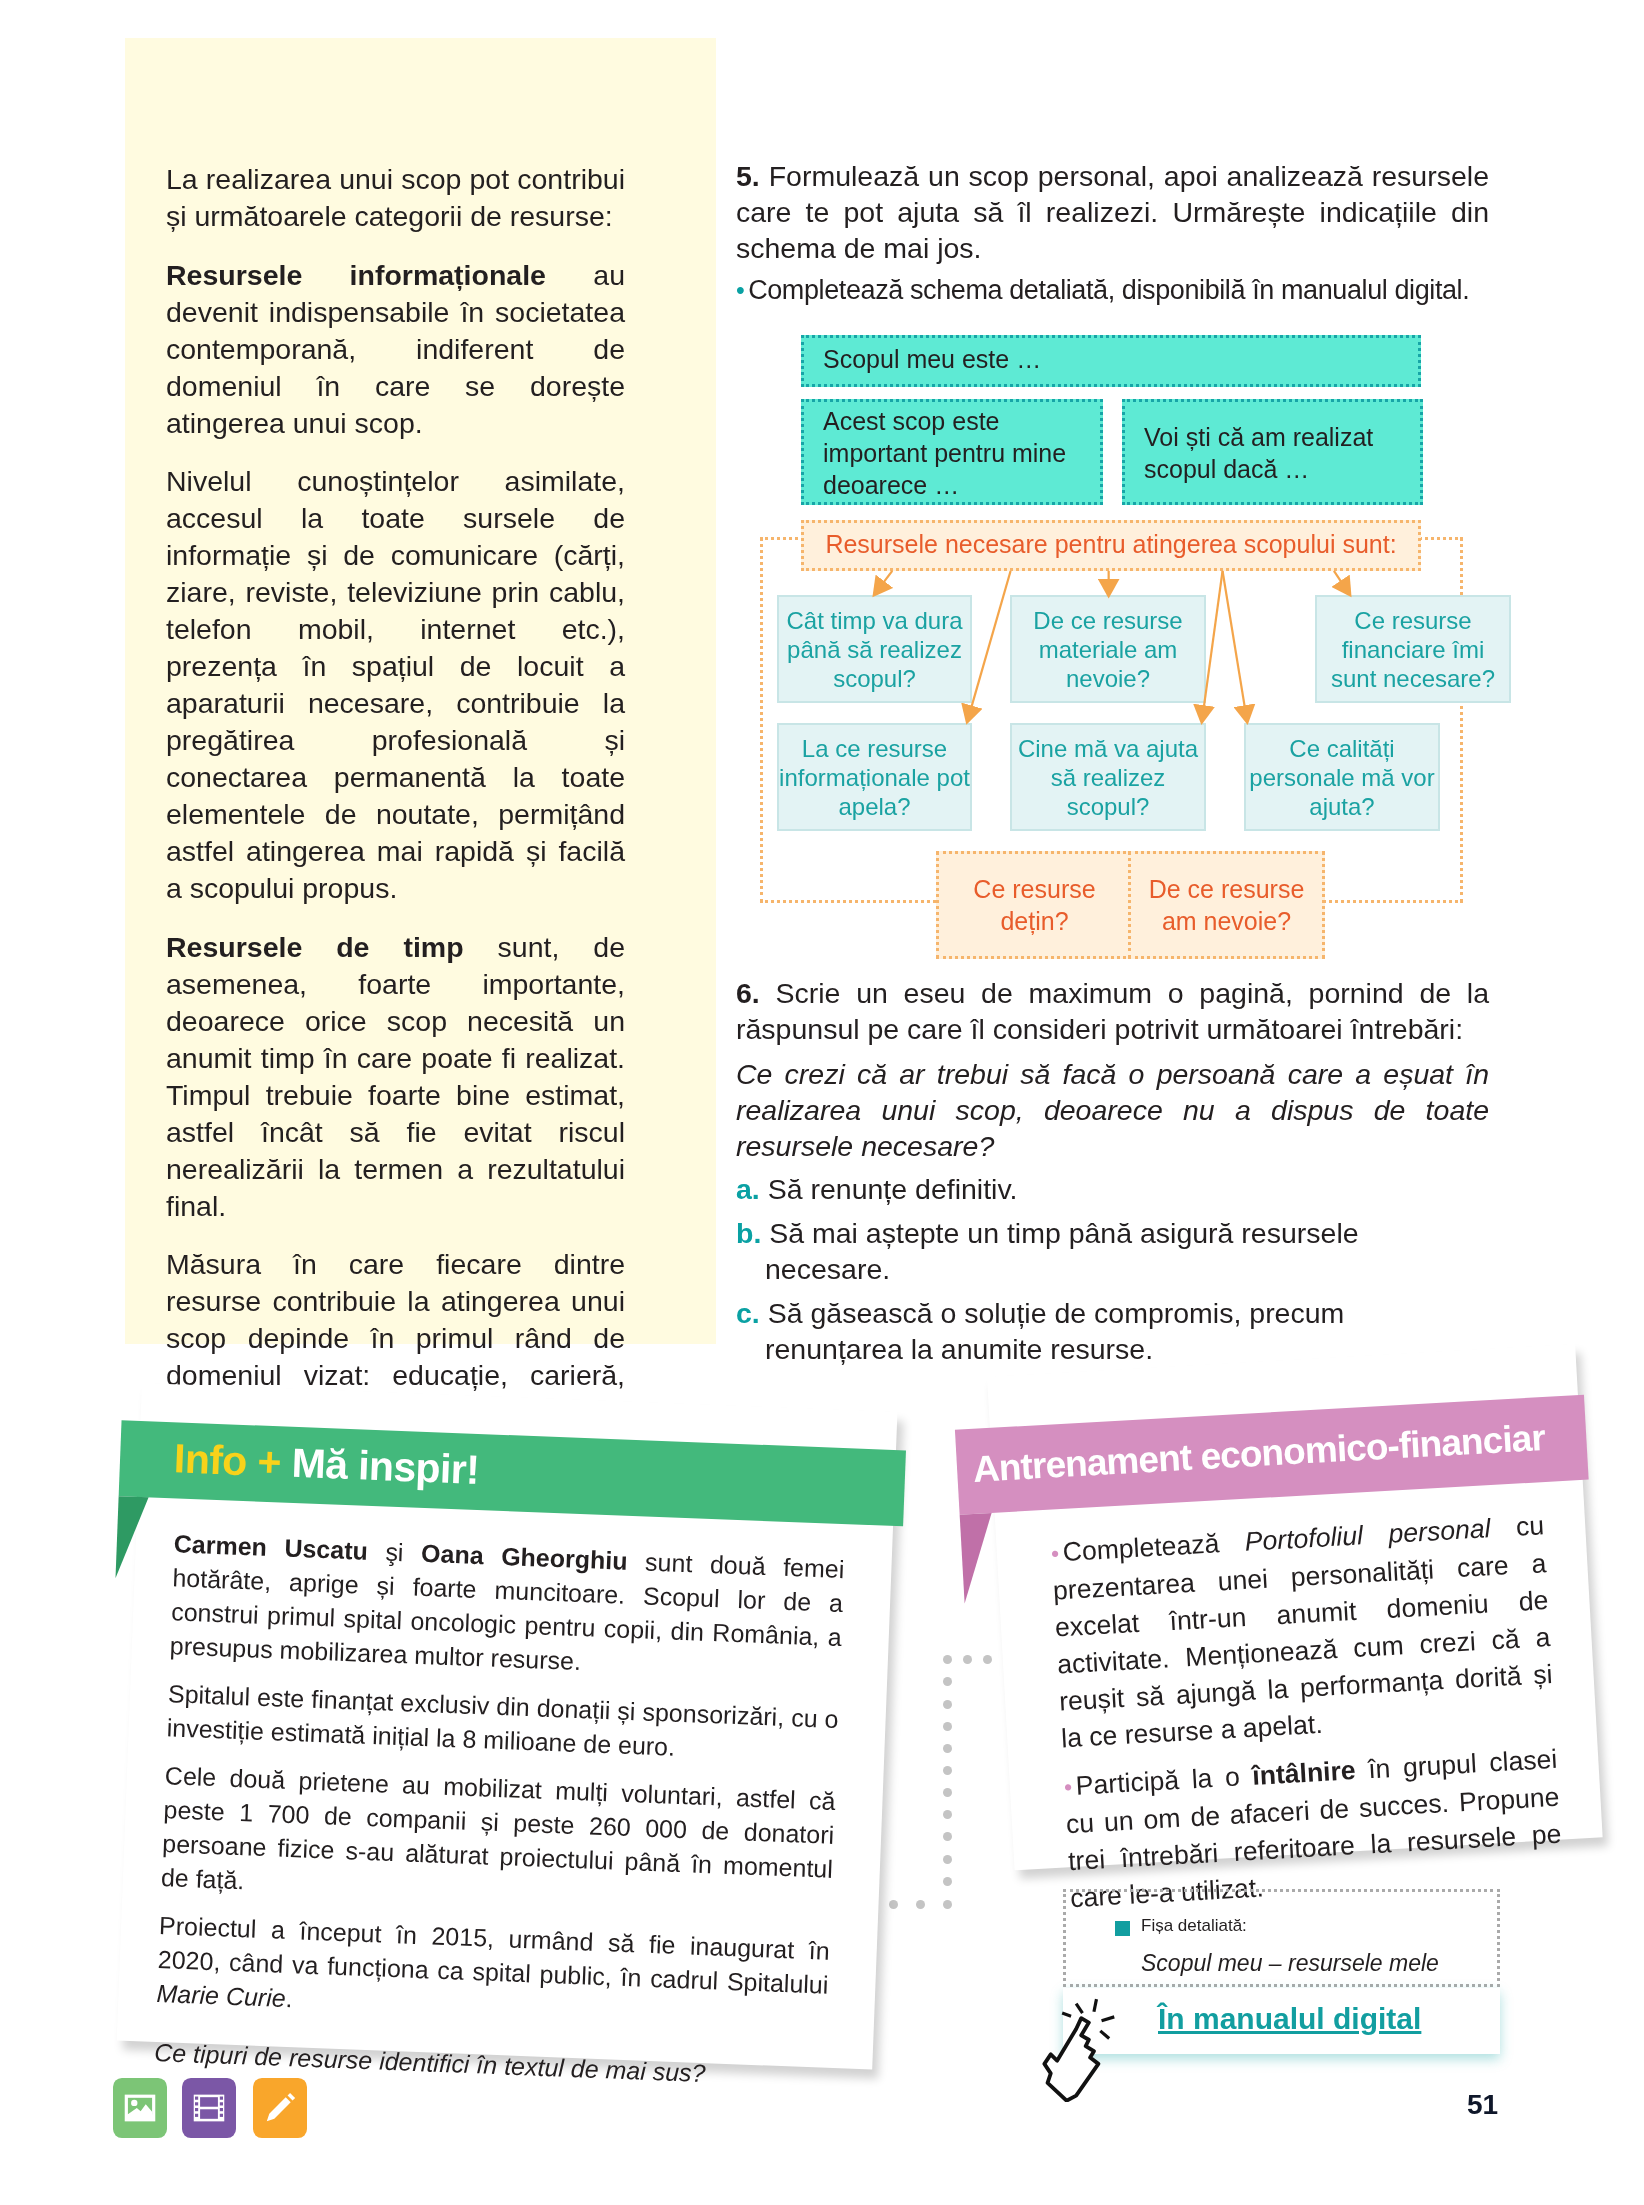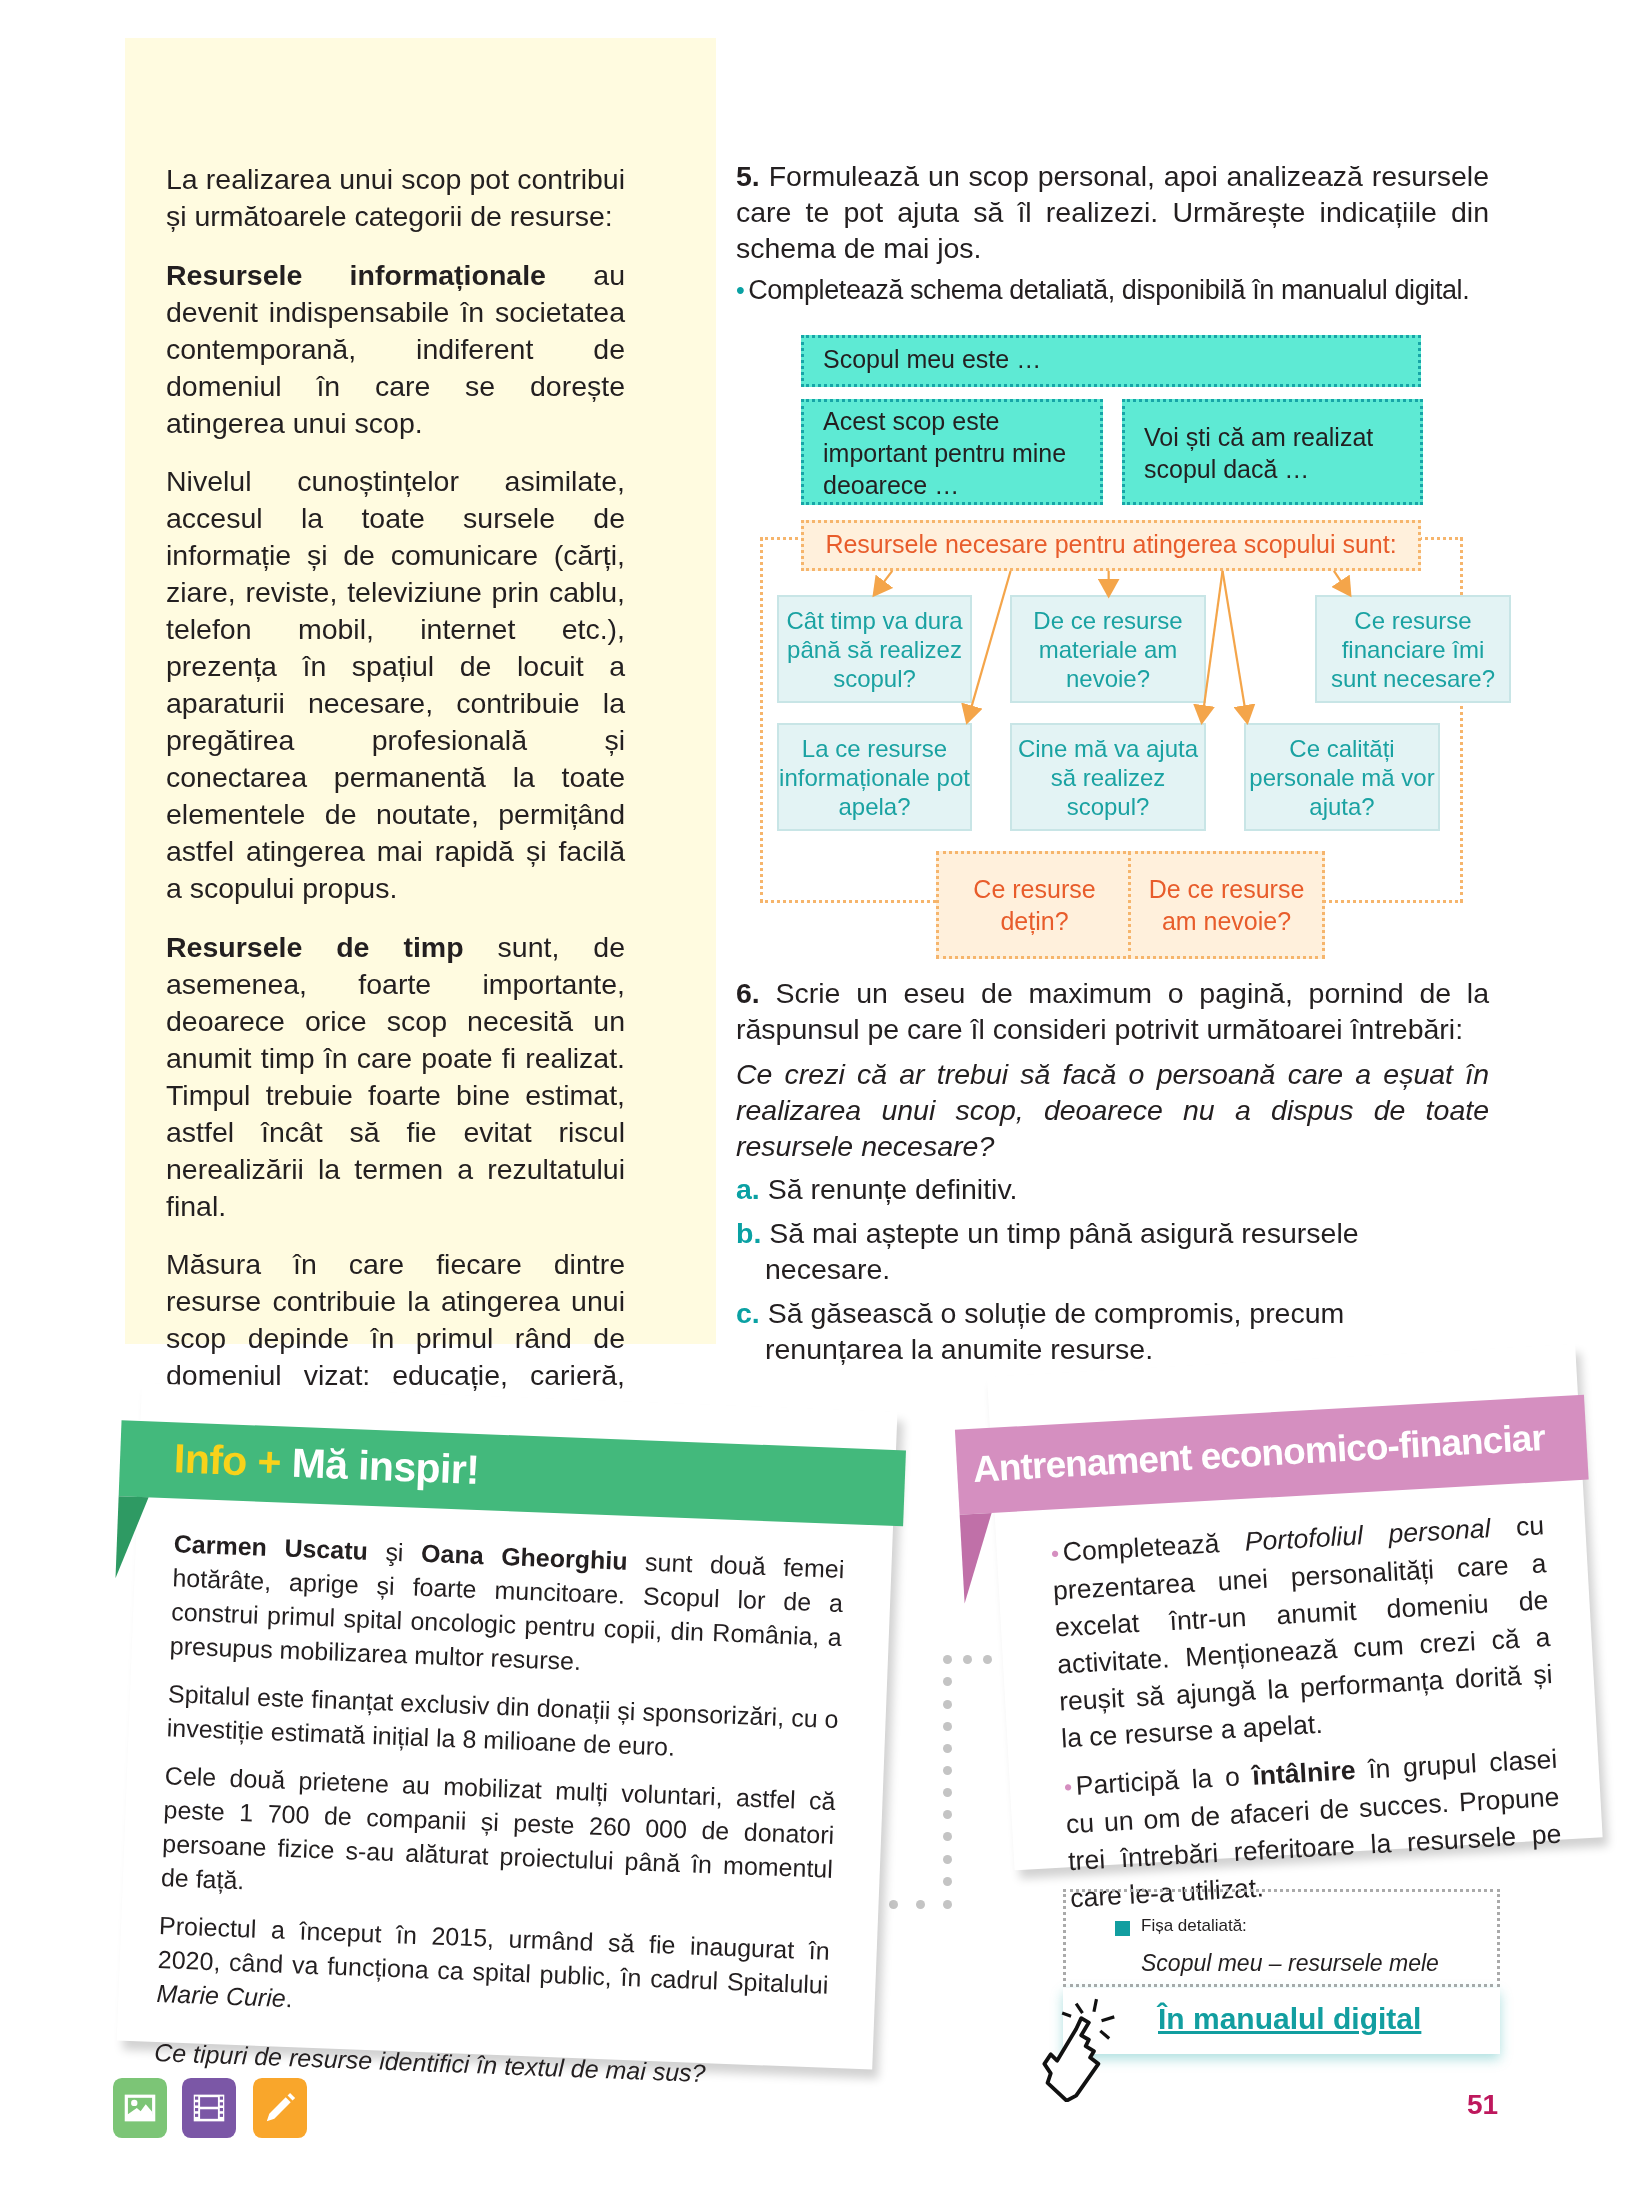--- a/index.html
+++ b/index.html
@@ -64,21 +64,21 @@
   
   #fisa { left:1063px; top:1889px; width:437px; height:98px; border:3.2px dotted #aaaaaa; box-sizing:border-box; }
   #fisa-sq { left:49px; top:28.5px; width:15px; height:15px; background:#129ea0; }
   #fisa-t1 { left:75px; top:19px; font-size:17px; line-height:30px; }
   #fisa-t2 { left:75px; top:57px; font-size:23px; line-height:28px; font-style:italic; }
   #digital { left:1063px; top:1988px; width:437px; height:66px; background:#fff;
              box-shadow:0 5px 11.4px rgba(23,165,167,0.35); }
   #digital-label { left:95px; top:14px; font-size:30px; font-weight:700; color:#129ea0;text-decoration:underline; }
   #hand { left:1038px; top:1994px; }
 
-  #pagenum { left:1467px; top:2089px; font-size:28px; font-weight:700; color:#be185d; }
+  #pagenum { left:1467px; top:2089px; font-size:28px; font-weight:700; color:#0f172a; }
 
   .ico { position:absolute; top:2078px; width:54px; height:60px; border-radius:8.9px; display:flex; align-items:center; justify-content:center; }
 </style>
 </head>
 <body>
 
 <div id="sidebar" class="abs">
   <div class="txt">
     <p>La realizarea unui scop pot contribui și următoarele categorii de resurse:</p>
     <p><b>Resursele informaționale</b><span> au devenit indispensabile în societatea contemporană, indiferent de domeniul în care se dorește atingerea unui scop.</span></p>

